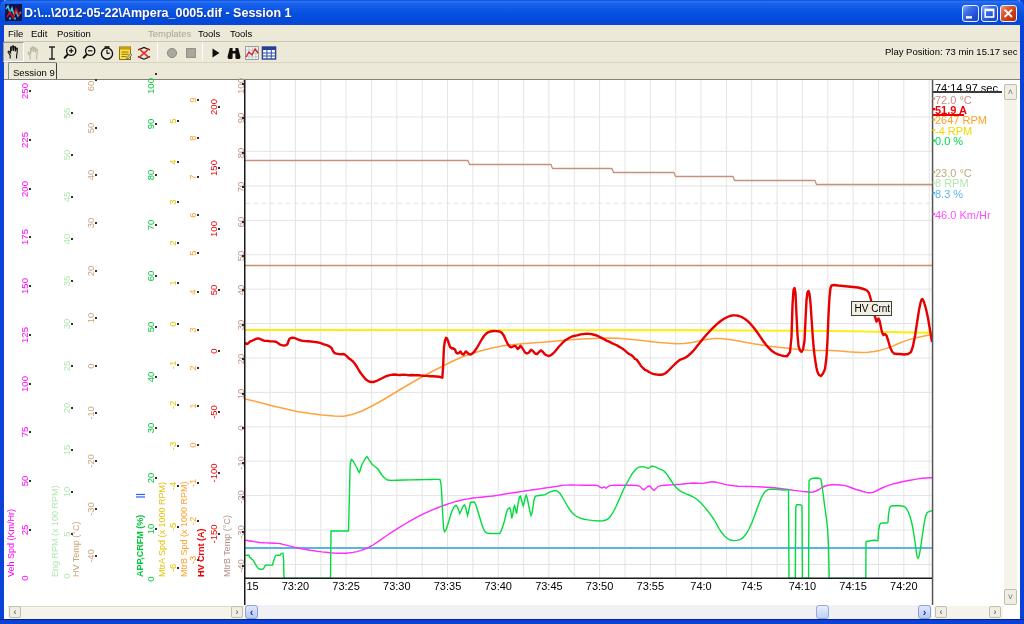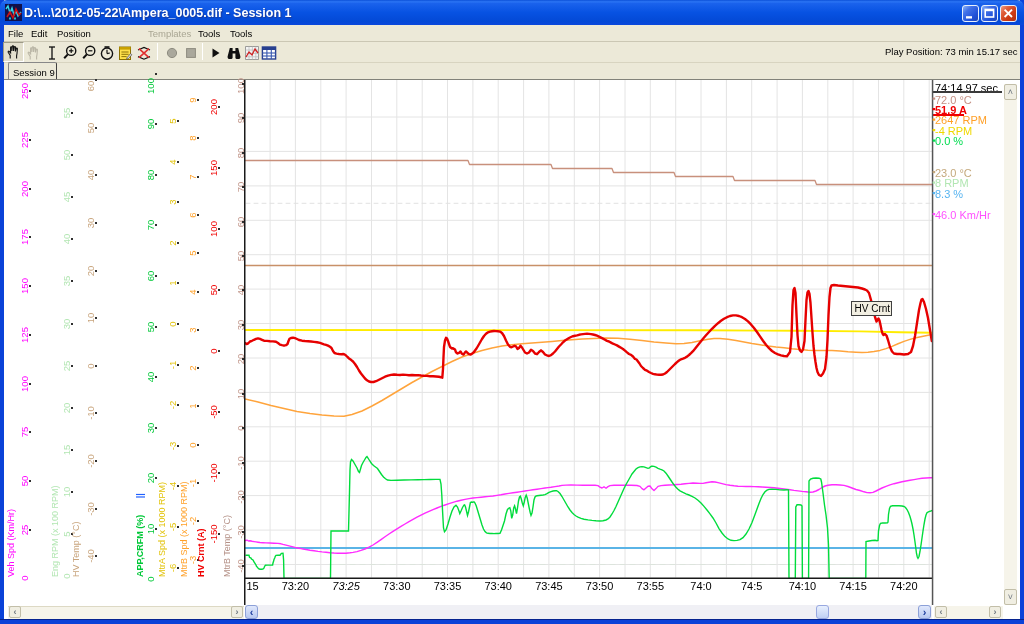--- a/index.html
+++ b/index.html
@@ -384,21 +384,21 @@
     <rect x="932.6" y="139.5" width="2.6" height="2.2" fill="#00DC50"></rect>
     <rect x="932.6" y="171.0" width="2.6" height="2.2" fill="#C4A87C"></rect>
     <rect x="932.6" y="181.5" width="2.6" height="2.2" fill="#B2E6B2"></rect>
     <rect x="932.6" y="192.0" width="2.6" height="2.2" fill="#58B4F0"></rect>
     <rect x="932.6" y="213.0" width="2.6" height="2.2" fill="#FF50FF"></rect>
     <rect x="851.5" y="301.5" width="40" height="14" fill="#F2EFE2" stroke="#404040" stroke-width="1"></rect>
     <text x="854.5" y="311.5" font-family="Liberation Sans, sans-serif" font-size="10" fill="#000">HV Crnt</text>
   </svg>
 <div class="lbl" style="left:246.5px;top:581px;color:#000;">15</div>
 <div class="lbl" style="left:295.4px;top:581px;color:#000;transform:translateX(-50%);">73:20</div>
-<div class="lbl" style="left:346.1px;top:581px;color:#000;transform:translateX(-50%);font-style:italic;">73:25</div>
+<div class="lbl" style="left:346.1px;top:581px;color:#000;transform:translateX(-50%);">73:25</div>
 <div class="lbl" style="left:396.8px;top:581px;color:#000;transform:translateX(-50%);">73:30</div>
 <div class="lbl" style="left:447.5px;top:581px;color:#000;transform:translateX(-50%);">73:35</div>
 <div class="lbl" style="left:498.2px;top:581px;color:#000;transform:translateX(-50%);">73:40</div>
 <div class="lbl" style="left:548.9px;top:581px;color:#000;transform:translateX(-50%);">73:45</div>
 <div class="lbl" style="left:599.6px;top:581px;color:#000;transform:translateX(-50%);">73:50</div>
 <div class="lbl" style="left:650.3px;top:581px;color:#000;transform:translateX(-50%);">73:55</div>
 <div class="lbl" style="left:701.0px;top:581px;color:#000;transform:translateX(-50%);">74:0</div>
 <div class="lbl" style="left:751.7px;top:581px;color:#000;transform:translateX(-50%);">74:5</div>
 <div class="lbl" style="left:802.4px;top:581px;color:#000;transform:translateX(-50%);">74:10</div>
 <div class="lbl" style="left:853.1px;top:581px;color:#000;transform:translateX(-50%);">74:15</div>

